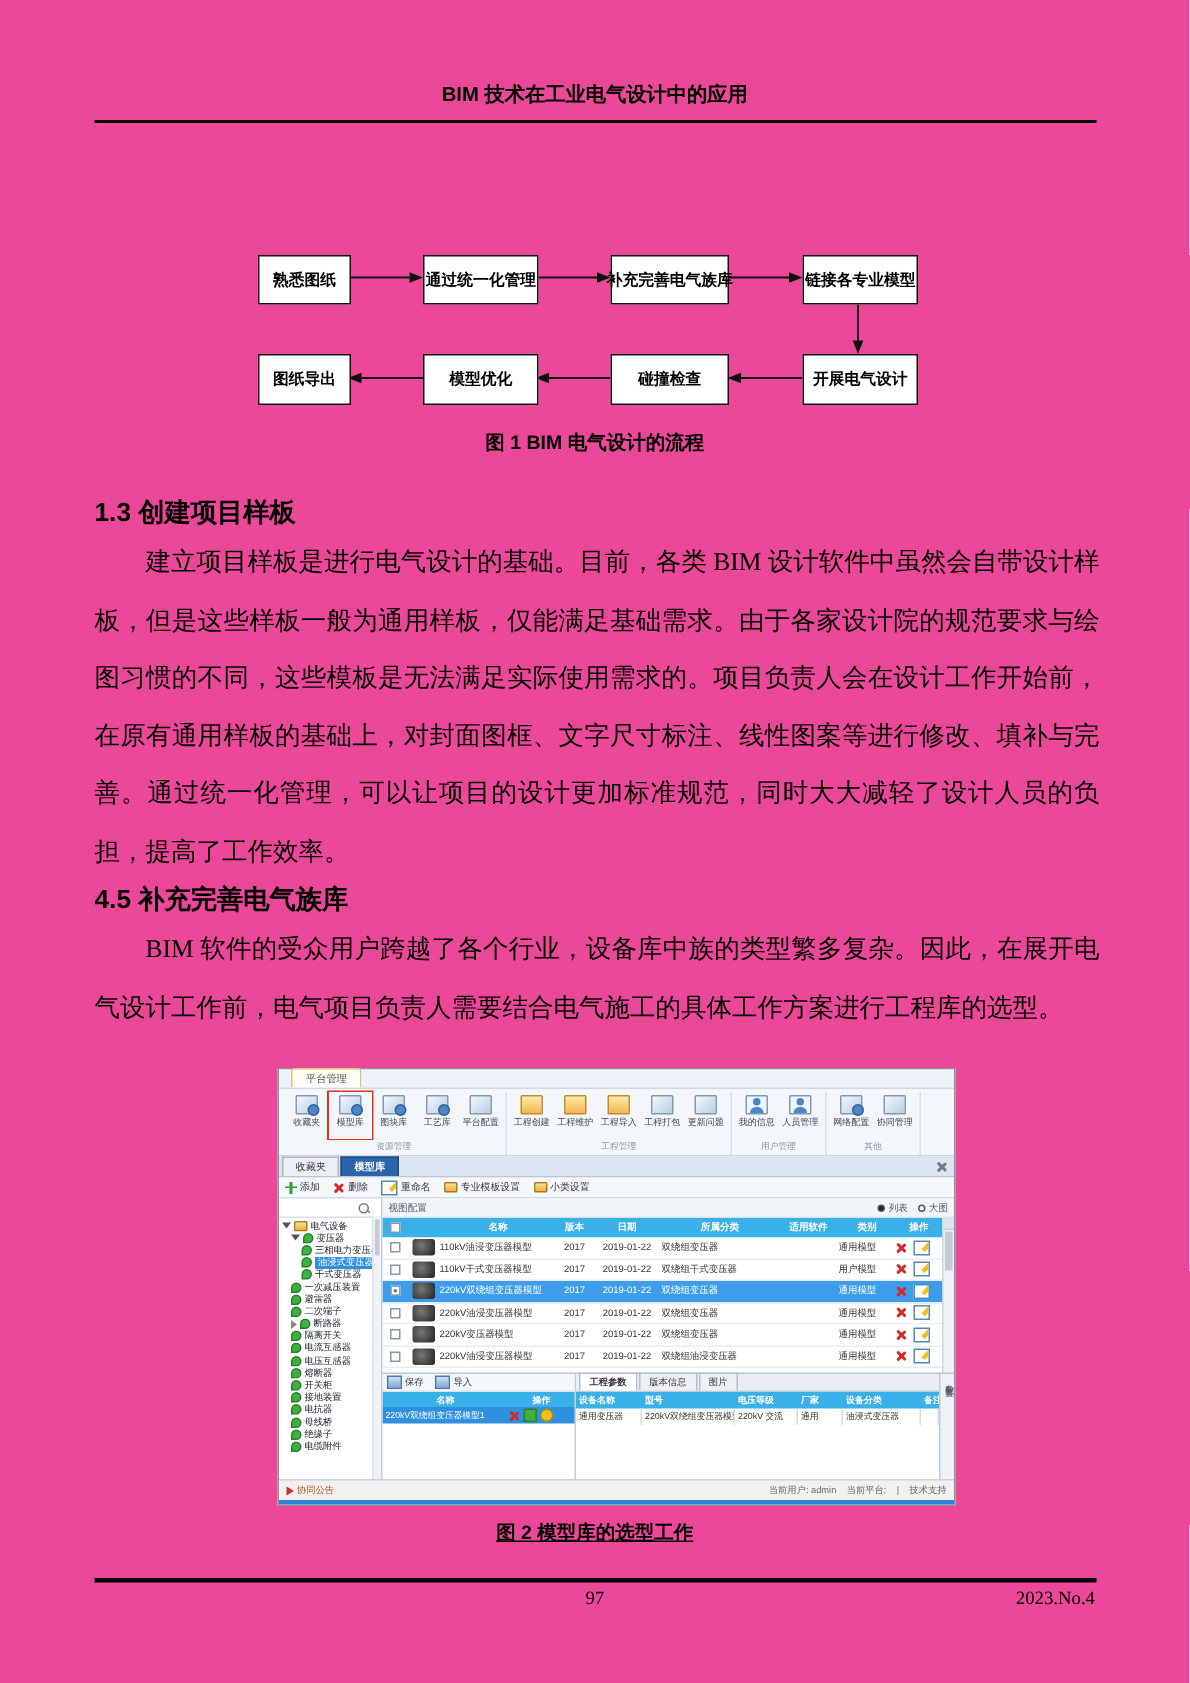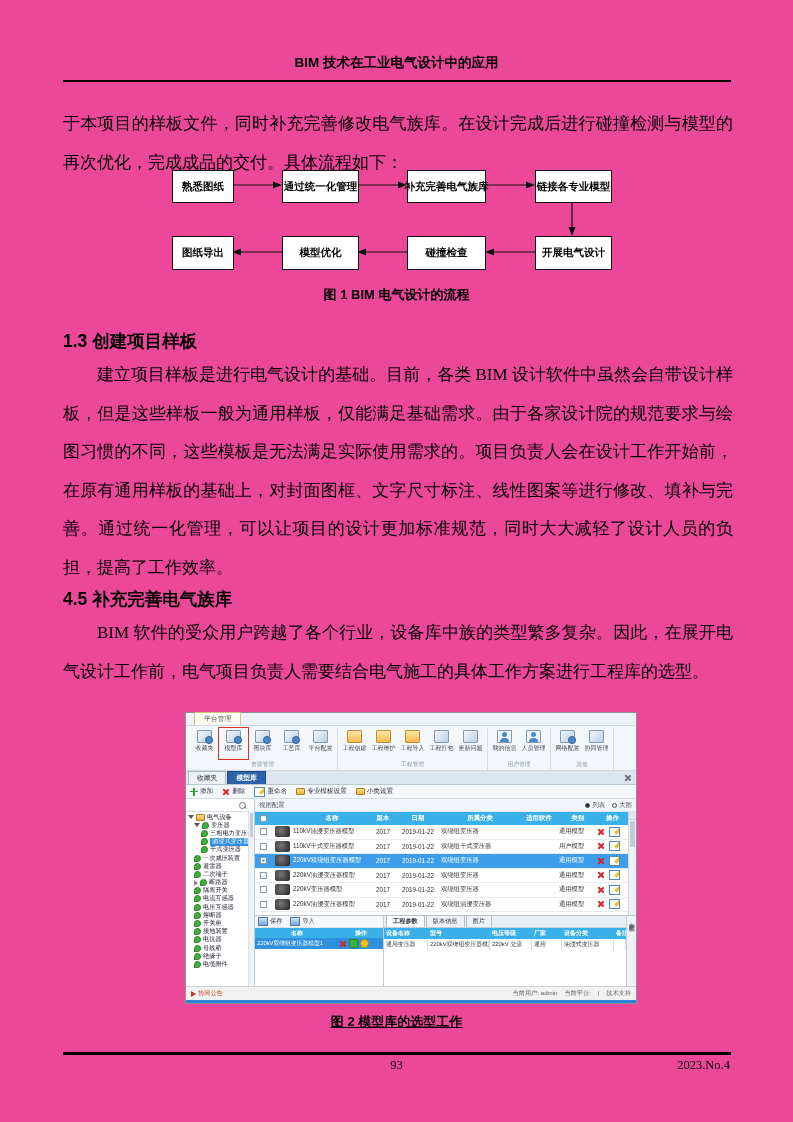--- a/index.html
+++ b/index.html
@@ -169,21 +169,20 @@
   .bluestrip{height:3px;background:#2e82d8;flex:none;}
 </style>
 </head>
 <body>
 
 <div class="page">
 
   <div class="running-head">BIM 技术在工业电气设计中的应用</div>
   <div class="hdr-rule"></div>
 
-  <p class="para p-intro">于本项目的样板文件，同时补充完善修改电气族库。在设计完成后进行碰撞检测与模型的再次优化，完成成品的交付。具体流程如下：</p>
 
   <div class="fc">
     <svg width="560" height="110">
       <line x1="94" y1="19" x2="133" y2="19" stroke="#111" stroke-width="1.2"></line>
       <polygon points="142,19 133,15.5 133,22.5" fill="#111"></polygon>
       <line x1="219" y1="19" x2="258" y2="19" stroke="#111" stroke-width="1.2"></line>
       <polygon points="267,19 258,15.5 258,22.5" fill="#111"></polygon>
       <line x1="346" y1="19" x2="386" y2="19" stroke="#111" stroke-width="1.2"></line>
       <polygon points="395,19 386,15.5 386,22.5" fill="#111"></polygon>
       <line x1="432" y1="36" x2="432" y2="62" stroke="#111" stroke-width="1.2"></line>
@@ -631,15 +630,15 @@
         <span>协同公告</span>
       </span>
       <span class="who">当前用户: admin    当前平台:    |    技术支持</span>
     </div>
     <div class="bluestrip"></div>
   </div>
 
   <div class="figcap cap2">图 2 模型库的选型工作</div>
 
   <div class="footer-rule"></div>
-  <div class="pageno">93</div>
+  <div class="pageno">97</div>
   <div class="issue">2023.No.4</div>
 </div>
 
 </body></html>

